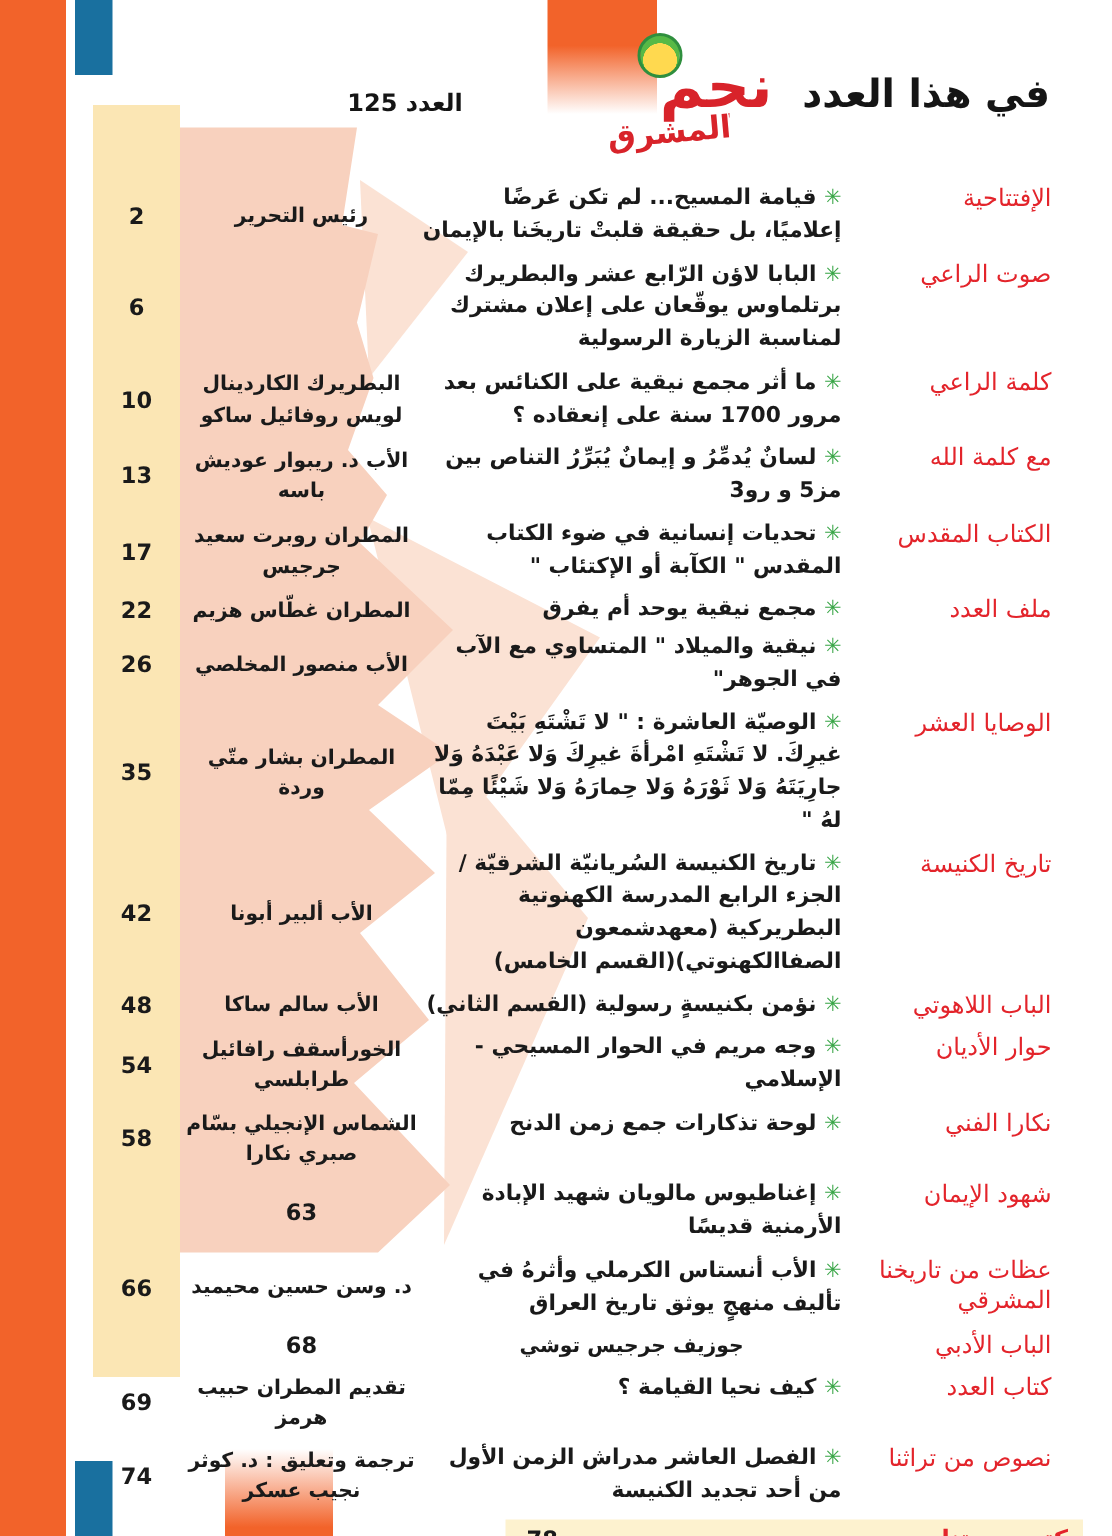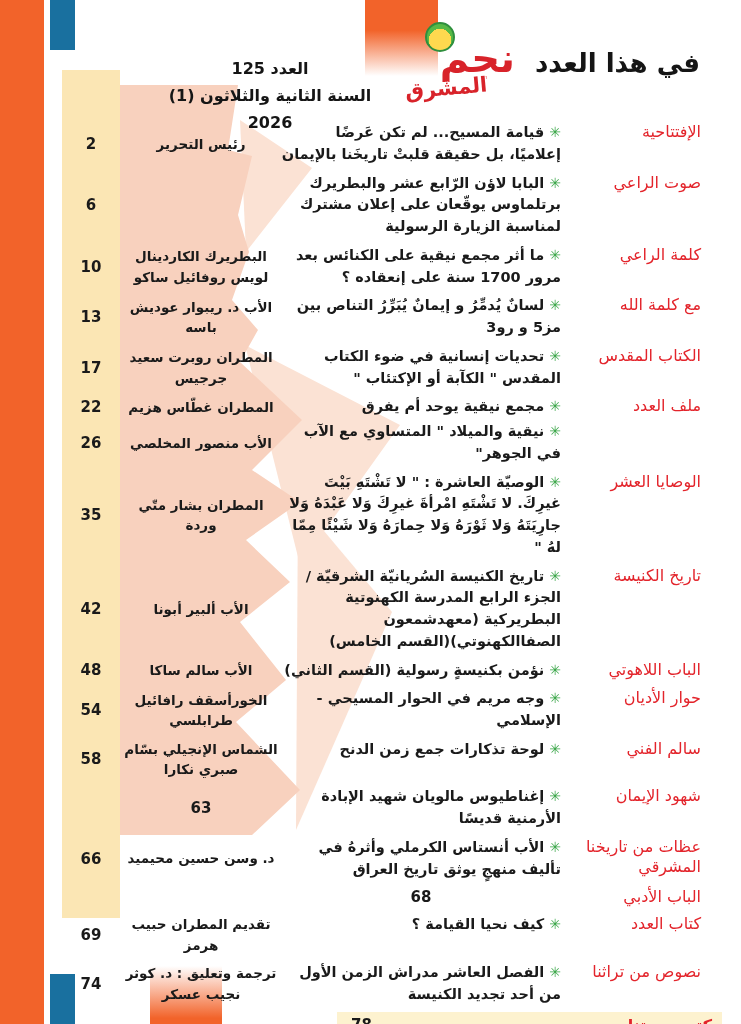--- a/index.html
+++ b/index.html
@@ -72,21 +72,20 @@
 <div class="page-title">في هذا العدد</div>
 
 <div class="logo">
   <span class="logo-emblem"></span>
   <span class="logo-word-top">نجم</span>
   <span class="logo-word-bottom">المشرق</span>
 </div>
 
 <div class="issue-info">
   <div>العدد 125</div>
-  <div>السنة الثانية والثلاثون (1) 2026</div>
 </div>
 
 <div class="toc">
   <div id="toc-rows">
       <div class="toc-row">
         <div class="col-section"><span class="section-label">الإفتتاحية</span></div>
         <div class="col-article"><span class="star">✳</span><span class="article-title">قيامة المسيح... لم تكن عَرضًا إعلاميًا، بل حقيقة قلبتْ تاريخَنا بالإيمان</span></div>
         <div class="col-author">رئيس التحرير</div>
         <div class="col-page">2</div>
       </div>
@@ -144,38 +143,39 @@
         <div class="col-author">الأب سالم ساكا</div>
         <div class="col-page">48</div>
       </div>
       <div class="toc-row">
         <div class="col-section"><span class="section-label">حوار الأديان</span></div>
         <div class="col-article"><span class="star">✳</span><span class="article-title">وجه مريم في الحوار المسيحي - الإسلامي</span></div>
         <div class="col-author">الخورأسقف رافائيل طرابلسي</div>
         <div class="col-page">54</div>
       </div>
       <div class="toc-row">
-        <div class="col-section"><span class="section-label">سالم الفني</span></div>
+        <div class="col-section"><span class="section-label">نكارا الفني</span></div>
         <div class="col-article"><span class="star">✳</span><span class="article-title">لوحة تذكارات جمع زمن الدنح</span></div>
         <div class="col-author">الشماس الإنجيلي بسّام صبري نكارا</div>
         <div class="col-page">58</div>
       </div>
       <div class="toc-row">
         <div class="col-section"><span class="section-label">شهود الإيمان</span></div>
         <div class="col-article"><span class="star">✳</span><span class="article-title">إغناطيوس مالويان شهيد الإبادة الأرمنية قديسًا</span></div>
         <div class="col-page">63</div>
       </div>
       <div class="toc-row">
         <div class="col-section"><span class="section-label">عظات من تاريخنا المشرقي</span></div>
         <div class="col-article"><span class="star">✳</span><span class="article-title">الأب أنستاس الكرملي وأثرهُ في تأليف منهجٍ يوثق تاريخ العراق</span></div>
         <div class="col-author">د. وسن حسين محيميد</div>
         <div class="col-page">66</div>
       </div>
       <div class="toc-row">
         <div class="col-section"><span class="section-label">الباب الأدبي</span></div>
+        <div class="col-author">جوزيف جرجيس توشي</div>
         <div class="col-page">68</div>
       </div>
       <div class="toc-row">
         <div class="col-section"><span class="section-label">كتاب العدد</span></div>
         <div class="col-article"><span class="star">✳</span><span class="article-title">كيف نحيا القيامة ؟</span></div>
         <div class="col-author">تقديم المطران حبيب هرمز</div>
         <div class="col-page">69</div>
       </div>
       <div class="toc-row">
         <div class="col-section"><span class="section-label">نصوص من تراثنا</span></div>

